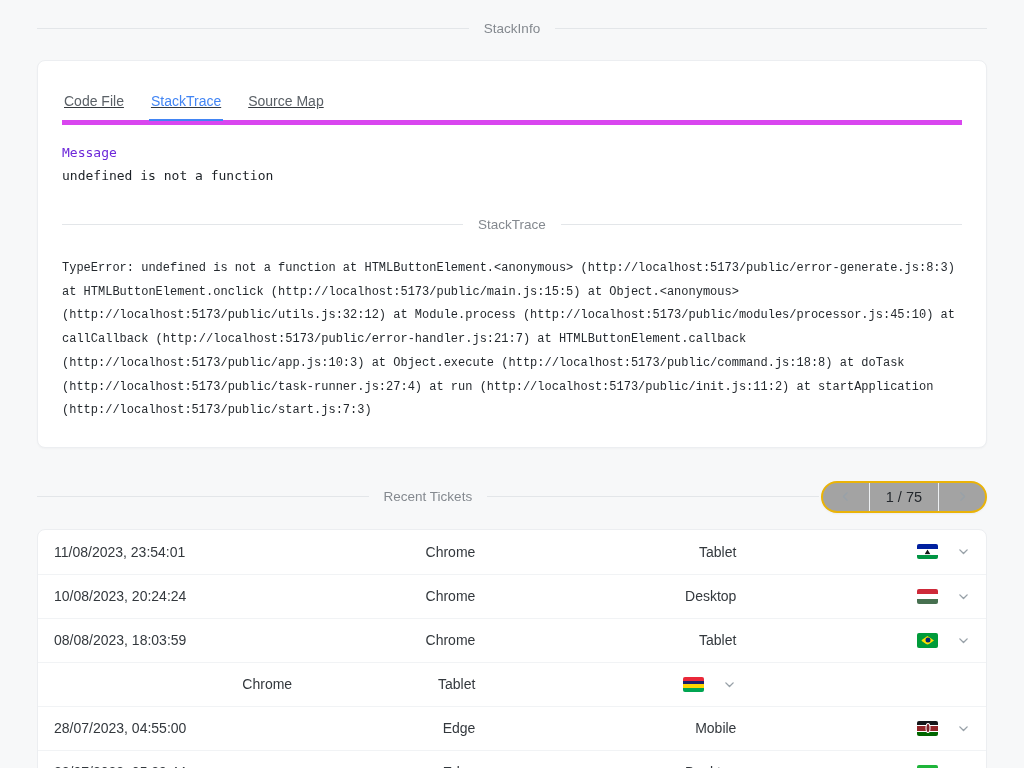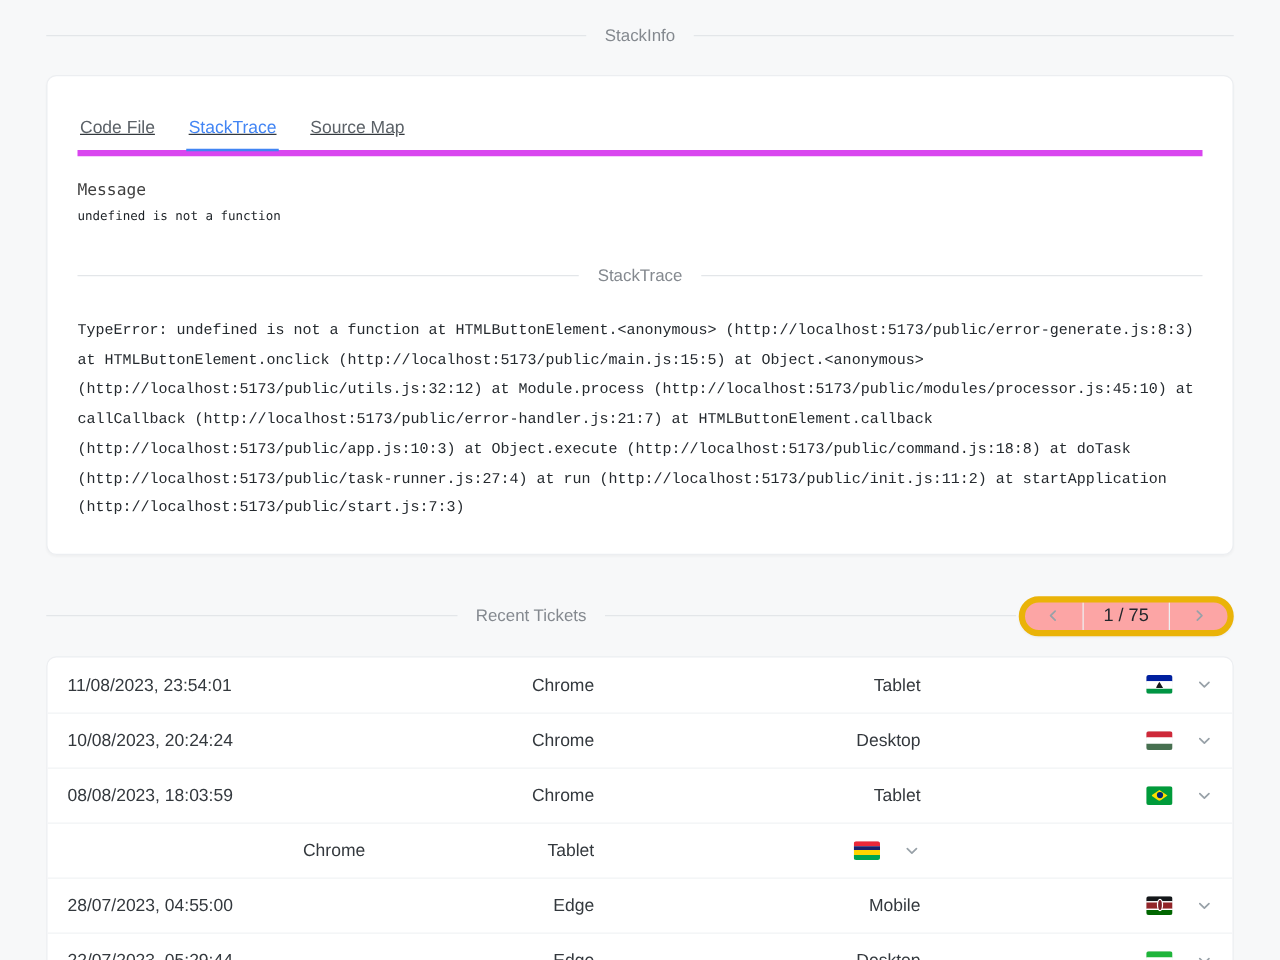--- a/index.html
+++ b/index.html
@@ -23,37 +23,37 @@
   }
   .tabs { display:flex; gap:23px; border-bottom:5px solid #d946ef;text-decoration:underline; }
   .tab {
     padding:6px 2px 10px; font-size:14px; color:#5b6167; cursor:pointer;
     margin-bottom:-1px; background:none; border:none; border-bottom:2px solid transparent;
     font-family:inherit;
   }
   .tab.active { color:var(--accent,#4285f4); border-bottom-color:var(--accent,#4285f4); }
 
   .message { margin-top:20px; font-family:"DejaVu Sans Mono", monospace; }
-  .message .m-label { font-size:13px; color:#404040; }
-  .message .m-value { font-size:10px; margin-top:8px; color:#1c2126; }
+  .message .m-label { font-size:13px; color:#6d28d9; }
+  .message .m-value { font-size:13px; margin-top:8px; color:#1c2126; }
 
   .inner-divider { margin:34px 0 25px; }
 
   .trace {
     font-family:Liberation Mono, monospace; font-size:12px; line-height:23.7px;
     color:#24292e; overflow-wrap:break-word;
   }
 
   
   .tickets-header { margin-top:33px; display:flex; align-items:center; color:#84898f; font-size:13.5px; }
   .tickets-header .line { flex:1; height:1px; background:#e3e6e9; }
   .tickets-header .label { padding:0 15px; white-space:nowrap; }
   .pager {
-    display:flex; align-items:center; height:32px; background:#fca5a5;
-    border:5px solid #eab308; border-radius:16px; overflow:hidden;
+    display:flex; align-items:center; height:32px; background:#a3a3a3;
+    border:2px solid #eab308; border-radius:16px; overflow:hidden;
     box-shadow:0 1px 2px rgba(16,24,40,.05); margin-left:2px;justify-content:flex-end;
   }
   .pager .pg-btn {
     width:46px; height:100%; display:flex; align-items:center; justify-content:center;
     background:none; border:none; cursor:pointer; color:#343a40;
   }
   .pager .pg-btn.muted { color:#b3bac1; }
   .pager .sep { width:1px; align-self:stretch; background:#edf0f2; }
   .pager .count { padding:0 16px; font-size:14.5px; color:#23272c; }
 

